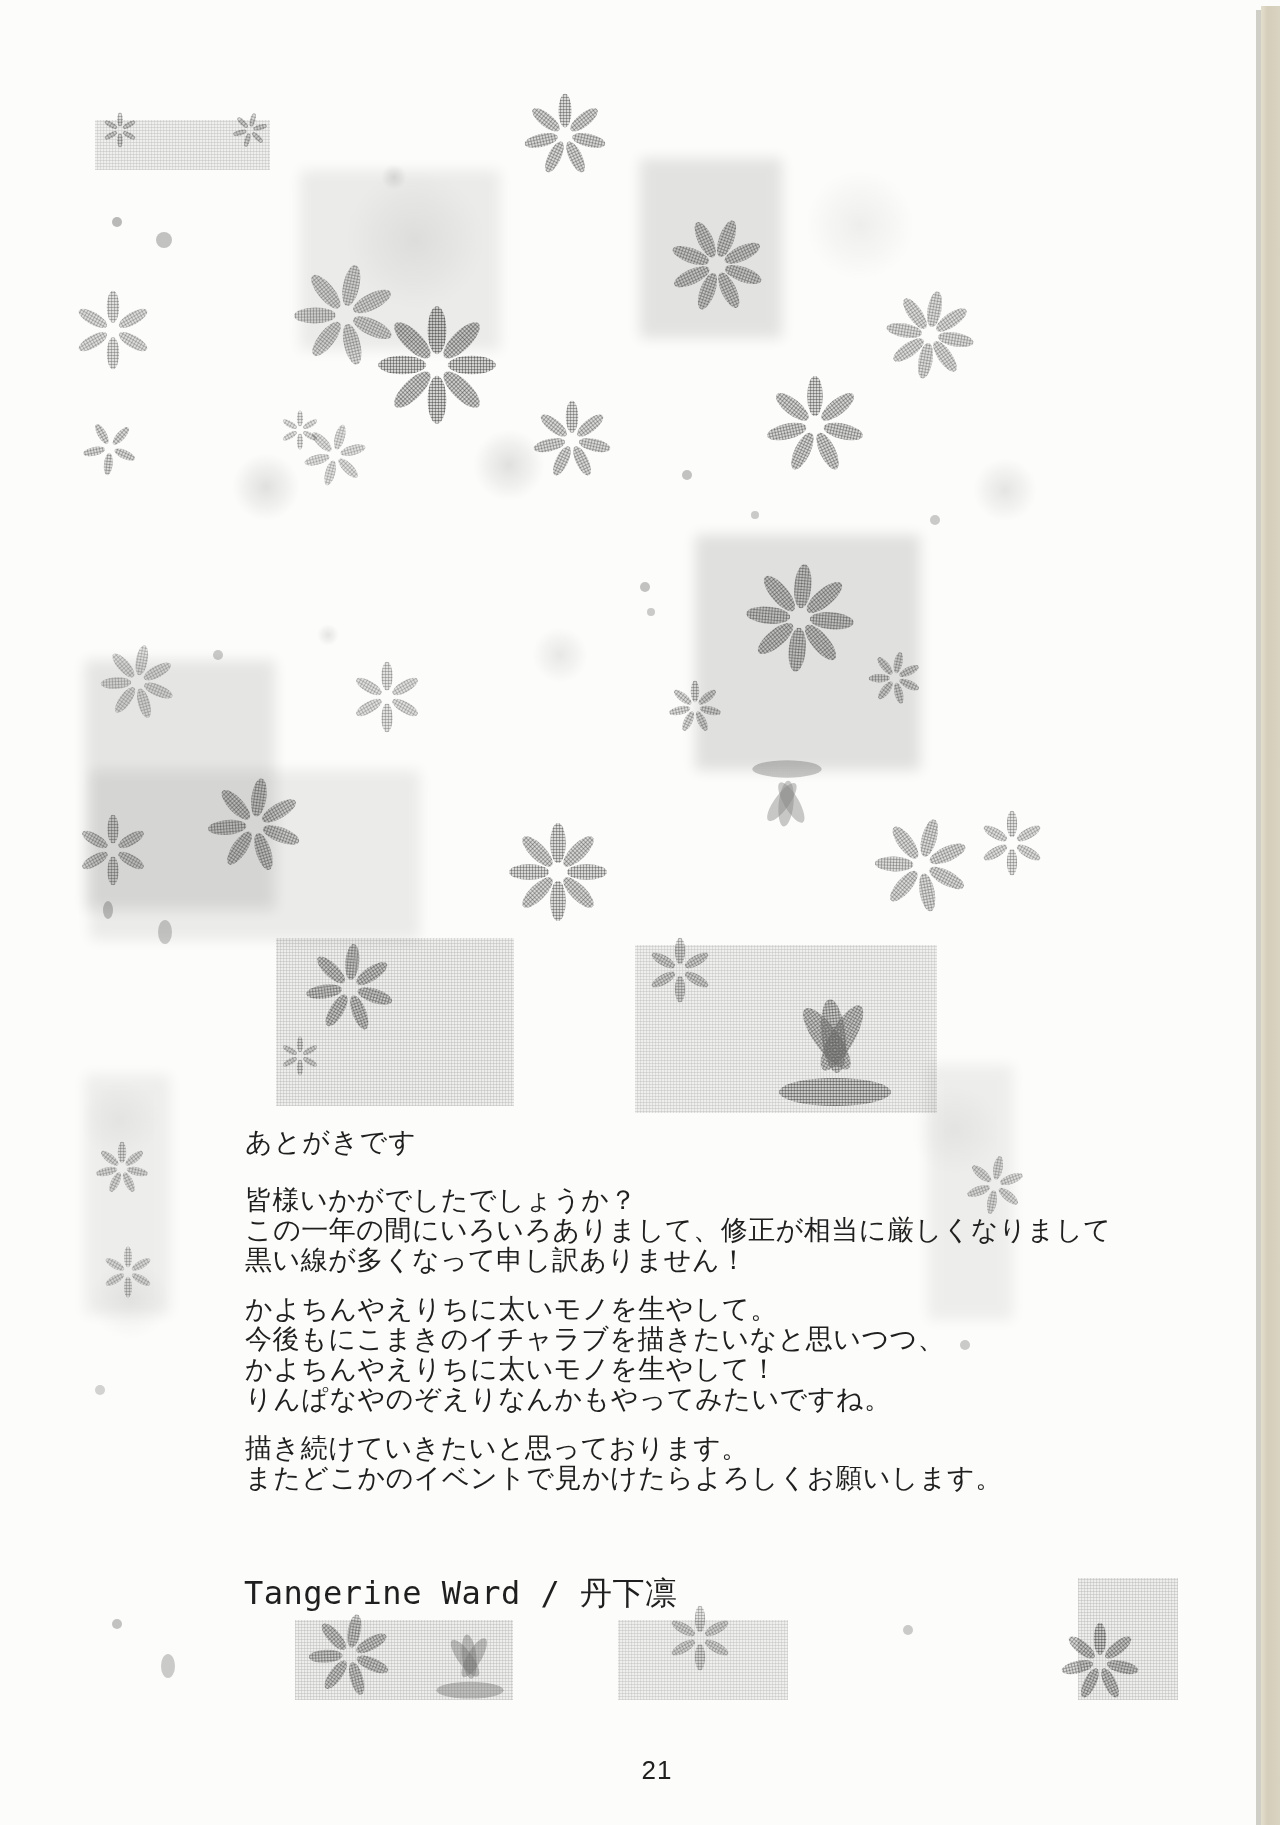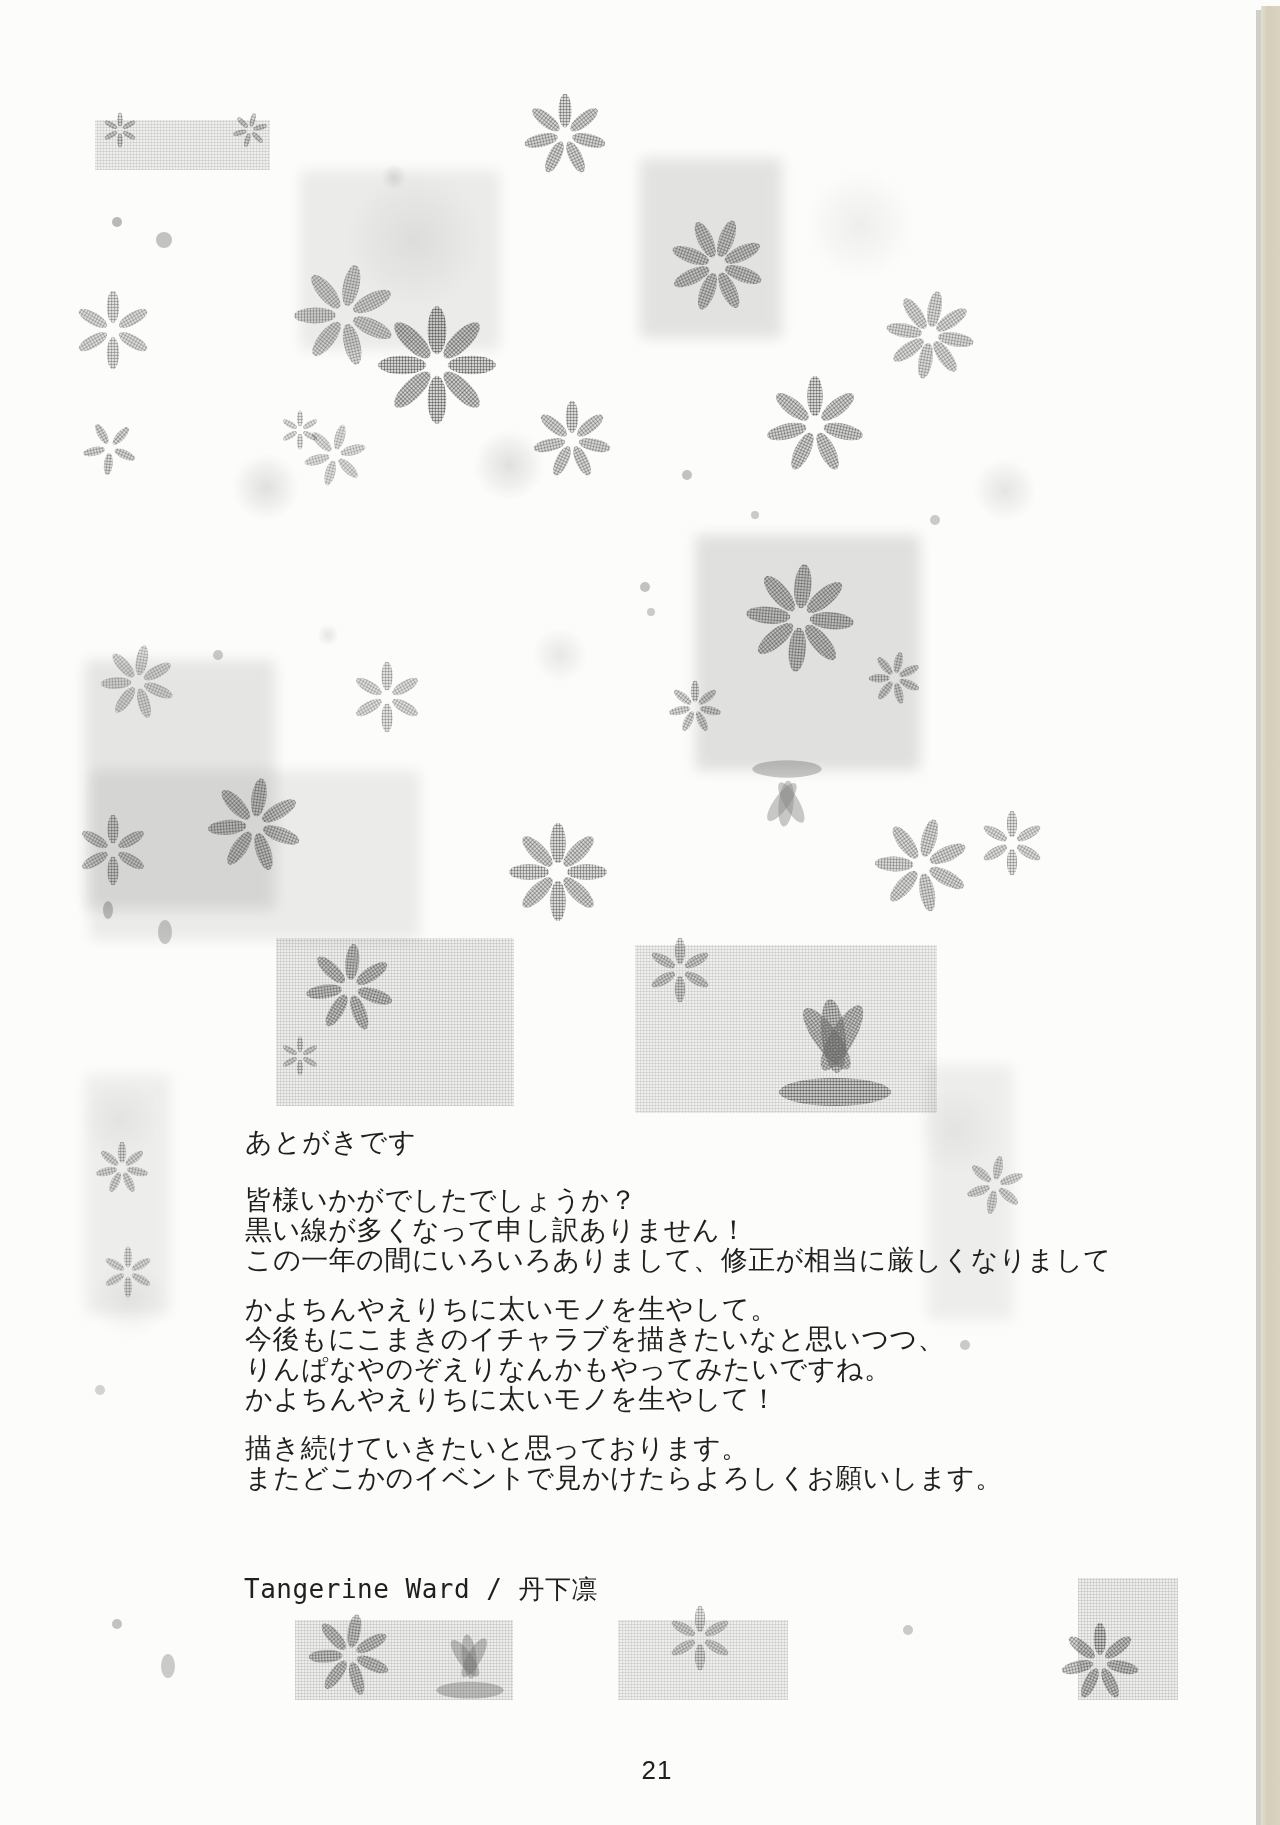--- a/index.html
+++ b/index.html
@@ -17,21 +17,21 @@
     left:245px;top:1127px;
     font-size:27px;line-height:31px;letter-spacing:1px;white-space:nowrap;
   }
   .para{white-space:nowrap;font-size:27px;line-height:30px;letter-spacing:0.5px;}
   .para div{position:static;}
   .p1{left:245px;top:1185px;}
   .p2{left:245px;top:1294px;}
   .p3{left:245px;top:1433px;}
   .signature{
     left:244px;top:1572px;
-    font-size:26px;letter-spacing:0.5px;white-space:nowrap;
+    font-size:32px;letter-spacing:0.5px;white-space:nowrap;
     font-family:"DejaVu Sans Mono","Liberation Mono",monospace;
   }
   .pagenum{
     left:0;top:1755px;width:1274px;text-align:center;
     font-size:26px;letter-spacing:1px;margin-left:20px;
   }
   .edge-line{
     position:absolute;left:1256px;top:10px;bottom:0;width:5px;
     background:#cfcfc7;
   }
@@ -840,29 +840,29 @@
       <ellipse cx="168" cy="1666" rx="7" ry="12" fill="#555" opacity="0.3"></ellipse>
       <ellipse cx="965" cy="1345" rx="5" ry="5" fill="#555" opacity="0.3"></ellipse>
       <ellipse cx="100" cy="1390" rx="5" ry="5" fill="#555" opacity="0.25"></ellipse>
     </svg>
 
   <div class="text-layer">
     <div class="afterword-title">あとがきです</div>
 
     <div class="para p1">
       <div>皆様いかがでしたでしょうか？</div>
+      <div>この一年の間にいろいろありまして、修正が相当に厳しくなりまして</div>
       <div>黒い線が多くなって申し訳ありません！</div>
-      <div>この一年の間にいろいろありまして、修正が相当に厳しくなりまして</div>
     </div>
 
     <div class="para p2">
       <div>かよちんやえりちに太いモノを生やして。</div>
       <div>今後もにこまきのイチャラブを描きたいなと思いつつ、</div>
+      <div>かよちんやえりちに太いモノを生やして！</div>
       <div>りんぱなやのぞえりなんかもやってみたいですね。</div>
-      <div>かよちんやえりちに太いモノを生やして！</div>
     </div>
 
     <div class="para p3">
       <div>描き続けていきたいと思っております。</div>
       <div>またどこかのイベントで見かけたらよろしくお願いします。</div>
     </div>
 
     <div class="signature">Tangerine Ward / 丹下凛</div>
 
     <div class="pagenum">21</div>

